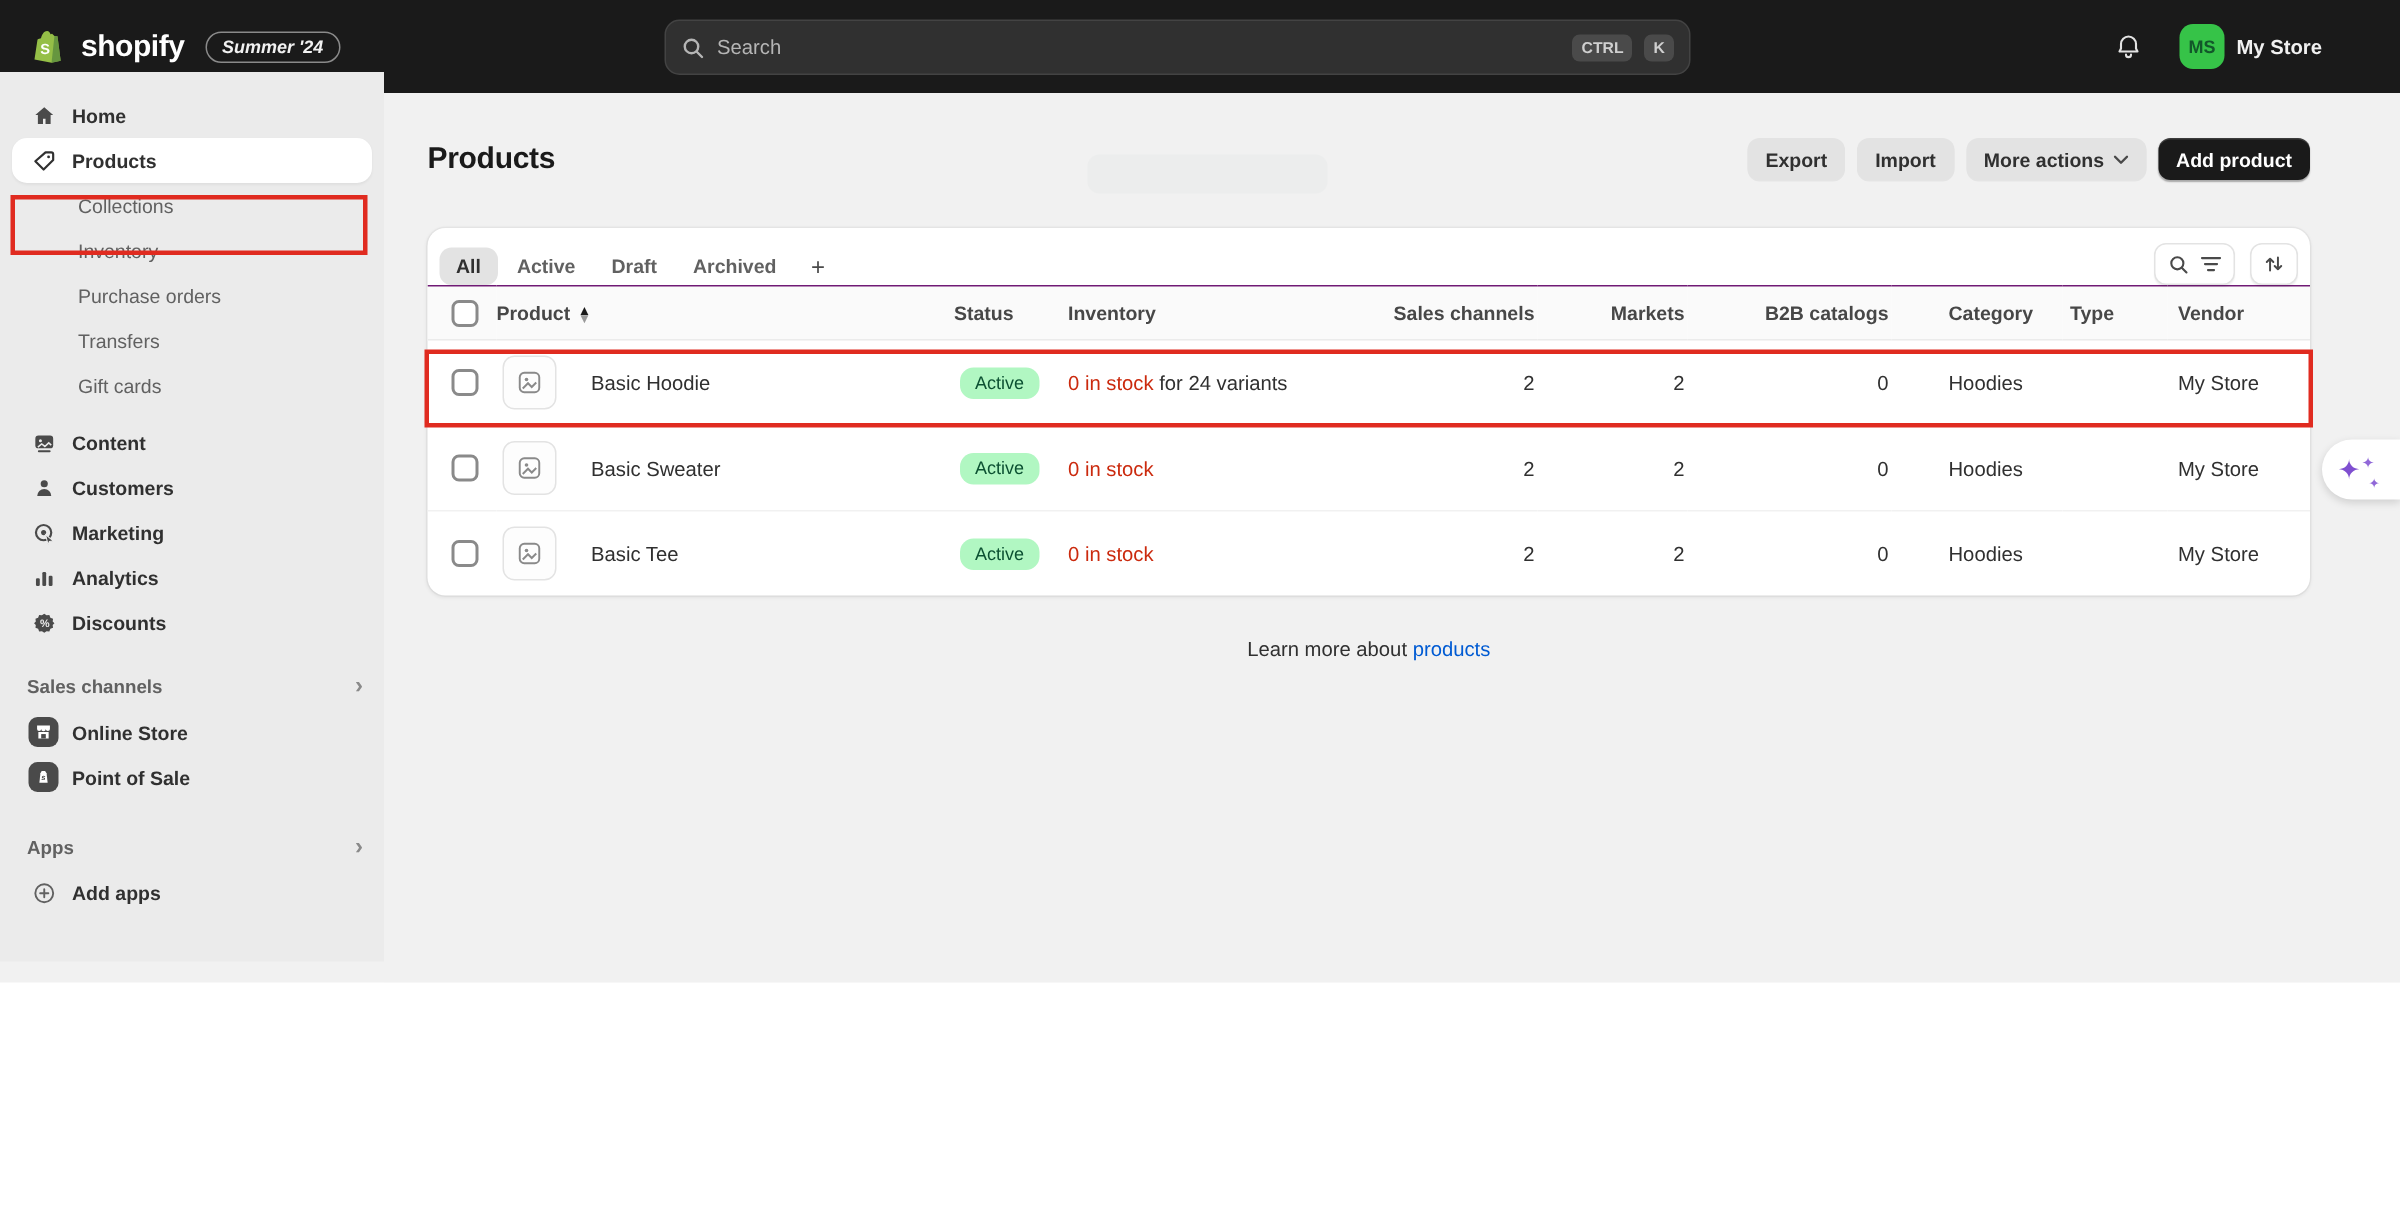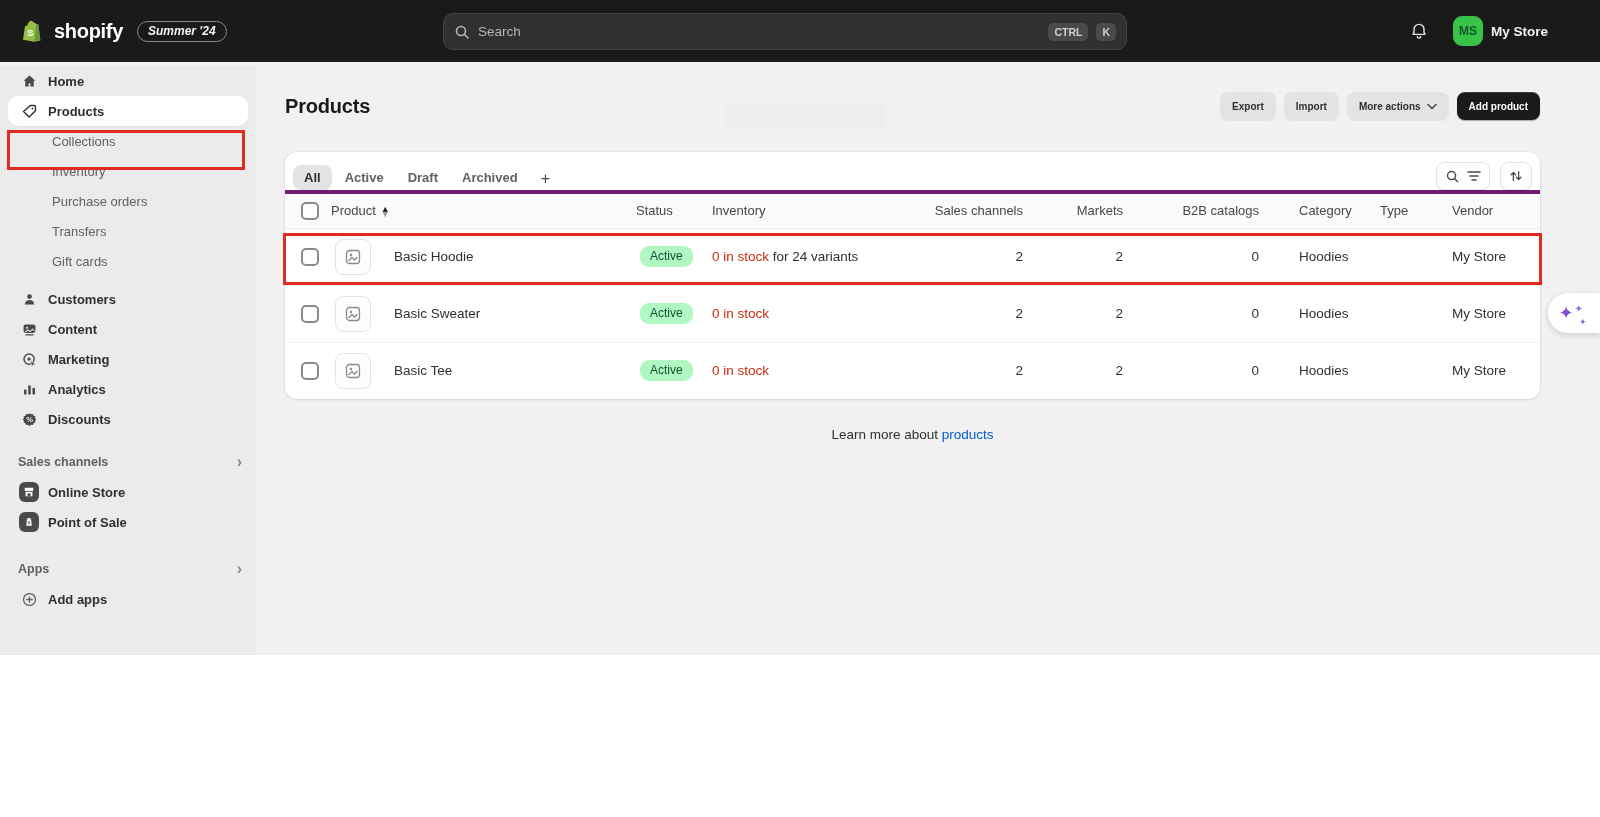--- a/index.html
+++ b/index.html
@@ -15,50 +15,50 @@
   .searchbar { position:absolute; left:443px; top:13px; width:684px; height:37px; background:#303030; border:1px solid #434343; border-radius:10px; display:flex; align-items:center; padding:0 10px; gap:8px; cursor:text; }
   .searchbar .ph { color:#b5b5b5; font-size:13.5px; flex:1; }
   .kbd { background:#4a4a4a; color:#cfcfcf; font-size:10.5px; font-weight:700; border-radius:5px; padding:3px 6px; }
   .topbar-right { position:absolute; right:52px; top:0; height:62px; display:flex; align-items:center; gap:18px; }
   .bell-btn { width:32px; height:32px; display:flex; align-items:center; justify-content:center; border-radius:8px; cursor:pointer; }
   .store-chip { display:flex; align-items:center; gap:8px; cursor:pointer; }
   .avatar { width:30px; height:30px; border-radius:9px; background:#36c348; color:#12572a; font-size:12px; font-weight:700; display:flex; align-items:center; justify-content:center; }
   .store-name { color:#f1f1f1; font-size:13.5px; font-weight:700; }
 
   
-  .sidebar { position:absolute; left:0; top:66px; width:256px; height:593px; background:#ebebeb; }
+  .sidebar { position:absolute; left:0; top:48px; width:256px; height:593px; background:#ebebeb; padding-top:14px; }
   .nav-item { height:30px; display:flex; align-items:center; gap:10px; margin:0 8px; padding-left:12px; border-radius:10px; font-size:13px; font-weight:600; color:#303030; cursor:pointer; }
   .nav-item .ic { width:18px; height:18px; display:flex; align-items:center; justify-content:center; flex:none; }
   .nav-item.sub { padding-left:44px; color:#616161; font-weight:500; }
   .nav-item.active { background:#ffffff; box-shadow:0 1px 2px rgba(0,0,0,.05); }
   .nav-gap-sm { height:8px; } .nav-gap-md { height:13px; } .nav-gap-lg { height:17px; }
   .section-hd { height:30px; display:flex; align-items:center; justify-content:space-between; margin:0 8px; padding:0 6px 0 10px; font-size:12.5px; font-weight:600; color:#616161; cursor:pointer; }
   .chev { color:#8a8a8a; font-size:16px; line-height:1; }
   .chan-ic { width:20px; height:20px; border-radius:6px; background:#4a4a4a; display:flex; align-items:center; justify-content:center; flex:none; }
 
   
   .content { position:absolute; left:256px; top:62px; width:1344px; height:593px; background:#f1f1f1; padding:0 60px 0 29px; }
   .page-header { margin-top:28px; height:32px; display:flex; align-items:center; }
   .page-title { font-size:20px; font-weight:700; color:#1a1a1a; letter-spacing:-0.2px; }
   .ghost-toast { position:absolute; left:469px; top:41px; width:160px; height:26px; background:#e7e9ea; opacity:.55; border-radius:8px; }
   .header-actions { margin-left:auto; display:flex; align-items:center; gap:8px; }
-  .btn { height:28px; border:none; border-radius:8px; padding:0 12px; font-family:inherit; font-size:10px; font-weight:600; color:#303030; background:#e3e3e3; box-shadow:0 1px 0 rgba(0,0,0,.05); cursor:pointer; display:flex; align-items:center; gap:6px; }
+  .btn { height:28px; border:none; border-radius:8px; padding:0 12px; font-family:inherit; font-size:13px; font-weight:600; color:#303030; background:#e3e3e3; box-shadow:0 1px 0 rgba(0,0,0,.05); cursor:pointer; display:flex; align-items:center; gap:6px; }
   .btn.primary { background:#1a1a1a; color:#ffffff; box-shadow:inset 0 1px 0 rgba(255,255,255,.15), 0 1px 1px rgba(0,0,0,.3); }
 
   
   .card { margin-top:30px; width:1255px; background:#ffffff; border-radius:12px; box-shadow:0 1px 3px rgba(0,0,0,.09), 0 0 0 1px rgba(0,0,0,.03); overflow:hidden; }
   .tabbar { height:38px; display:flex; align-items:flex-end; padding:0 8px; gap:2px; }
   .tab { padding:5px 11px; border-radius:8px; font-size:13px; font-weight:600; color:#616161; cursor:pointer; }
   .tab.active { background:#e3e3e3; color:#303030; }
   .tab.add-view { font-size:16px; font-weight:400; color:#4a4a4a; padding:2px 10px; }
   .tab-tools { margin-left:auto; display:flex; gap:10px; }
   .tool-btn { height:28px; background:#ffffff; border:1px solid #e3e3e3; box-shadow:0 1px 1px rgba(0,0,0,.06); border-radius:8px; display:flex; align-items:center; justify-content:center; gap:7px; padding:0 8px; cursor:pointer; }
 
   table { border-collapse:collapse; width:1255px; table-layout:fixed; }
-  thead th { height:36px; background:#fafafa; border-top:4px solid #701a75; border-bottom:1px solid #ebebeb; font-size:13px; font-weight:400; color:#474747; text-align:left; }
+  thead th { height:36px; background:#fafafa; border-top:1px solid #701a75; border-bottom:1px solid #ebebeb; font-size:13px; font-weight:700; color:#474747; text-align:left; }
   tbody td { height:56px; border-bottom:1px solid #f1f1f1; font-size:13.5px; color:#303030;margin-top:36px; }
   tbody tr:last-child td { border-bottom:none; }
   tbody tr { cursor:pointer; }
   .col-num, th.col-num { text-align:right; padding-right:2px; }
   .cb { width:18px; height:18px; border:2px solid #8a8a8a; border-radius:5px; background:#fff; cursor:pointer; display:inline-block; vertical-align:middle; }
   .cell-cb { padding-left:16px; }
   .cell-product { display:flex; align-items:center; gap:23px; padding-left:4px; height:56px; }
   .thumb { width:36px; height:36px; border:1px solid #e3e3e3; border-radius:8px; background:#fdfdfd; display:flex; align-items:center; justify-content:center; color:#8a8a8a; }
   .badge { display:inline-block; background:#b1f7c2; color:#0c5132; font-size:12px; font-weight:500; border-radius:9px; padding:3px 10px 4px; margin-left:4px; }
   .stock-red { color:#cb2a0e; }
@@ -146,36 +146,36 @@
     <div class="nav-item sub">
         <span>Transfers</span>
       </div>
     <div class="nav-item sub">
         <span>Gift cards</span>
       </div>
     <div class="nav-gap-sm"></div>
     <div class="nav-item">
       <span class="ic">
           <svg width="17" height="17" viewBox="0 0 20 20">
-            <circle cx="10" cy="6.5" r="2.8" fill="#4a4a4a"></circle>
-            <path d="M4.5 16a5.5 5.5 0 0 1 11 0z" fill="#4a4a4a"></path>
-          </svg>
-        </span>
-      <span>Customers</span>
-    </div>
-    <div class="nav-item">
-      <span class="ic">
-          <svg width="17" height="17" viewBox="0 0 20 20">
             <rect x="3" y="4" width="14" height="10" rx="2.5" fill="#4a4a4a"></rect>
             <circle cx="7" cy="8" r="1.2" fill="#ebebeb"></circle>
             <path d="M5 13l3-2.5 2.5 2 3-2.8 2 1.8" stroke="#ebebeb" stroke-width="1.2" fill="none"></path>
             <rect x="5" y="15.5" width="10" height="1.6" rx=".8" fill="#4a4a4a"></rect>
           </svg>
         </span>
       <span>Content</span>
+    </div>
+    <div class="nav-item">
+      <span class="ic">
+          <svg width="17" height="17" viewBox="0 0 20 20">
+            <circle cx="10" cy="6.5" r="2.8" fill="#4a4a4a"></circle>
+            <path d="M4.5 16a5.5 5.5 0 0 1 11 0z" fill="#4a4a4a"></path>
+          </svg>
+        </span>
+      <span>Customers</span>
     </div>
     <div class="nav-item">
       <span class="ic">
           <svg width="17" height="17" viewBox="0 0 20 20">
             <circle cx="9.5" cy="9.5" r="6" fill="none" stroke="#4a4a4a" stroke-width="1.7"></circle>
             <circle cx="9.5" cy="9.5" r="2" fill="#4a4a4a"></circle>
             <path d="M11 11l6 5-3 .5-1 2.5z" fill="#4a4a4a" stroke="#ebebeb" stroke-width=".8"></path>
           </svg>
         </span>
       <span>Marketing</span>

